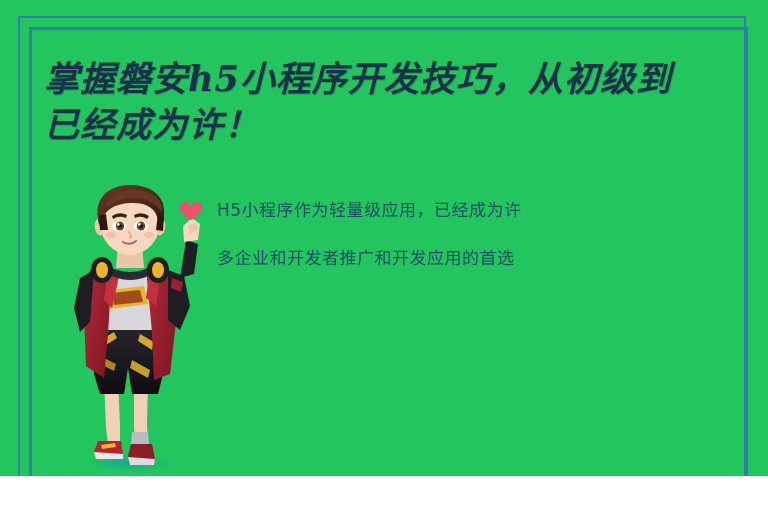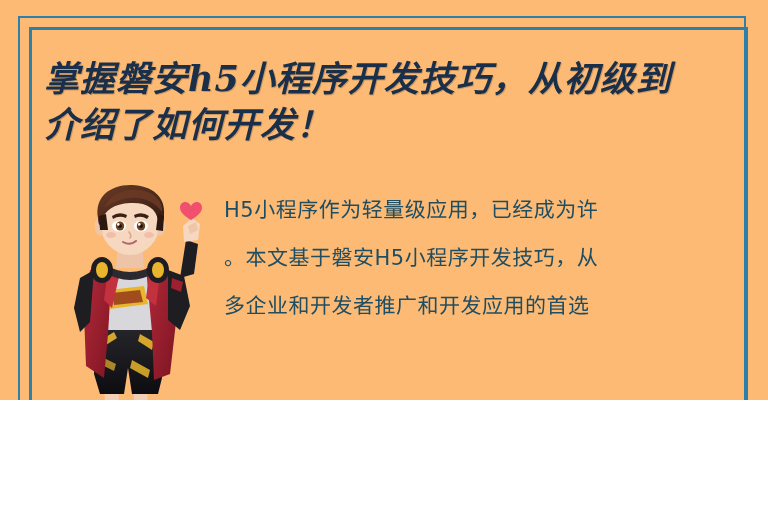--- a/index.html
+++ b/index.html
@@ -10,22 +10,22 @@
   body {
     width: 768px;
     height: 510px;
     overflow: hidden;
     font-family: "Liberation Sans", "DejaVu Sans", sans-serif;
   }
 
   .banner {
     position: relative;
     width: 768px;
-    height: 400px;
-    background: #fdba74;
+    height: 476px;
+    background: #22c55e;
     overflow: hidden;
   }
 
   
   .frame-outer {
     position: absolute;
     left: 18px;
     top: 16px;
     width: 728px;
     height: 468px;
@@ -57,26 +57,26 @@
     font-style: italic;
     line-height: 1.32;
     letter-spacing: 1px;
     text-shadow: 1px 1px 0 rgba(0,0,0,0.18);
   }
   .headline .hl-line { display: block; white-space: nowrap; }
 
   
   .body-copy {
     position: absolute;
-    left: 224px;
+    left: 217px;
     top: 186px;
     width: 516px;
     color: #1f4e63;
     font-family: "DejaVu Sans", "Liberation Sans", sans-serif;
-    font-size: 21px;
+    font-size: 17px;
     line-height: 48px;
     letter-spacing: 0.5px;
   }
   .body-copy .bc-line { display: block; white-space: nowrap; }
 
   
   .character {
     position: absolute;
     left: 68px;
     top: 182px;
@@ -88,26 +88,25 @@
 </head>
 <body>
 
 <div class="banner">
 
   <div class="frame-outer"></div>
   <div class="frame-inner"></div>
 
   <div class="headline">
     <span class="hl-line">掌握磐安h5小程序开发技巧，从初级到</span>
-    <span class="hl-line">介绍了如何开发！</span>
+    <span class="hl-line">已经成为许！</span>
   </div>
 
   <div class="body-copy">
     <span class="bc-line">H5小程序作为轻量级应用，已经成为许</span>
-    <span class="bc-line">。本文基于磐安H5小程序开发技巧，从</span>
     <span class="bc-line">多企业和开发者推广和开发应用的首选</span>
   </div>
 
   <div class="character">
     <svg viewBox="0 0 134 290" xmlns="http://www.w3.org/2000/svg">
       <defs>
         <linearGradient id="hairG" x1="0" y1="0" x2="1" y2="1">
           <stop offset="0%" stop-color="#6b3a25"></stop>
           <stop offset="55%" stop-color="#4b2a1c"></stop>
           <stop offset="100%" stop-color="#33190f"></stop>

